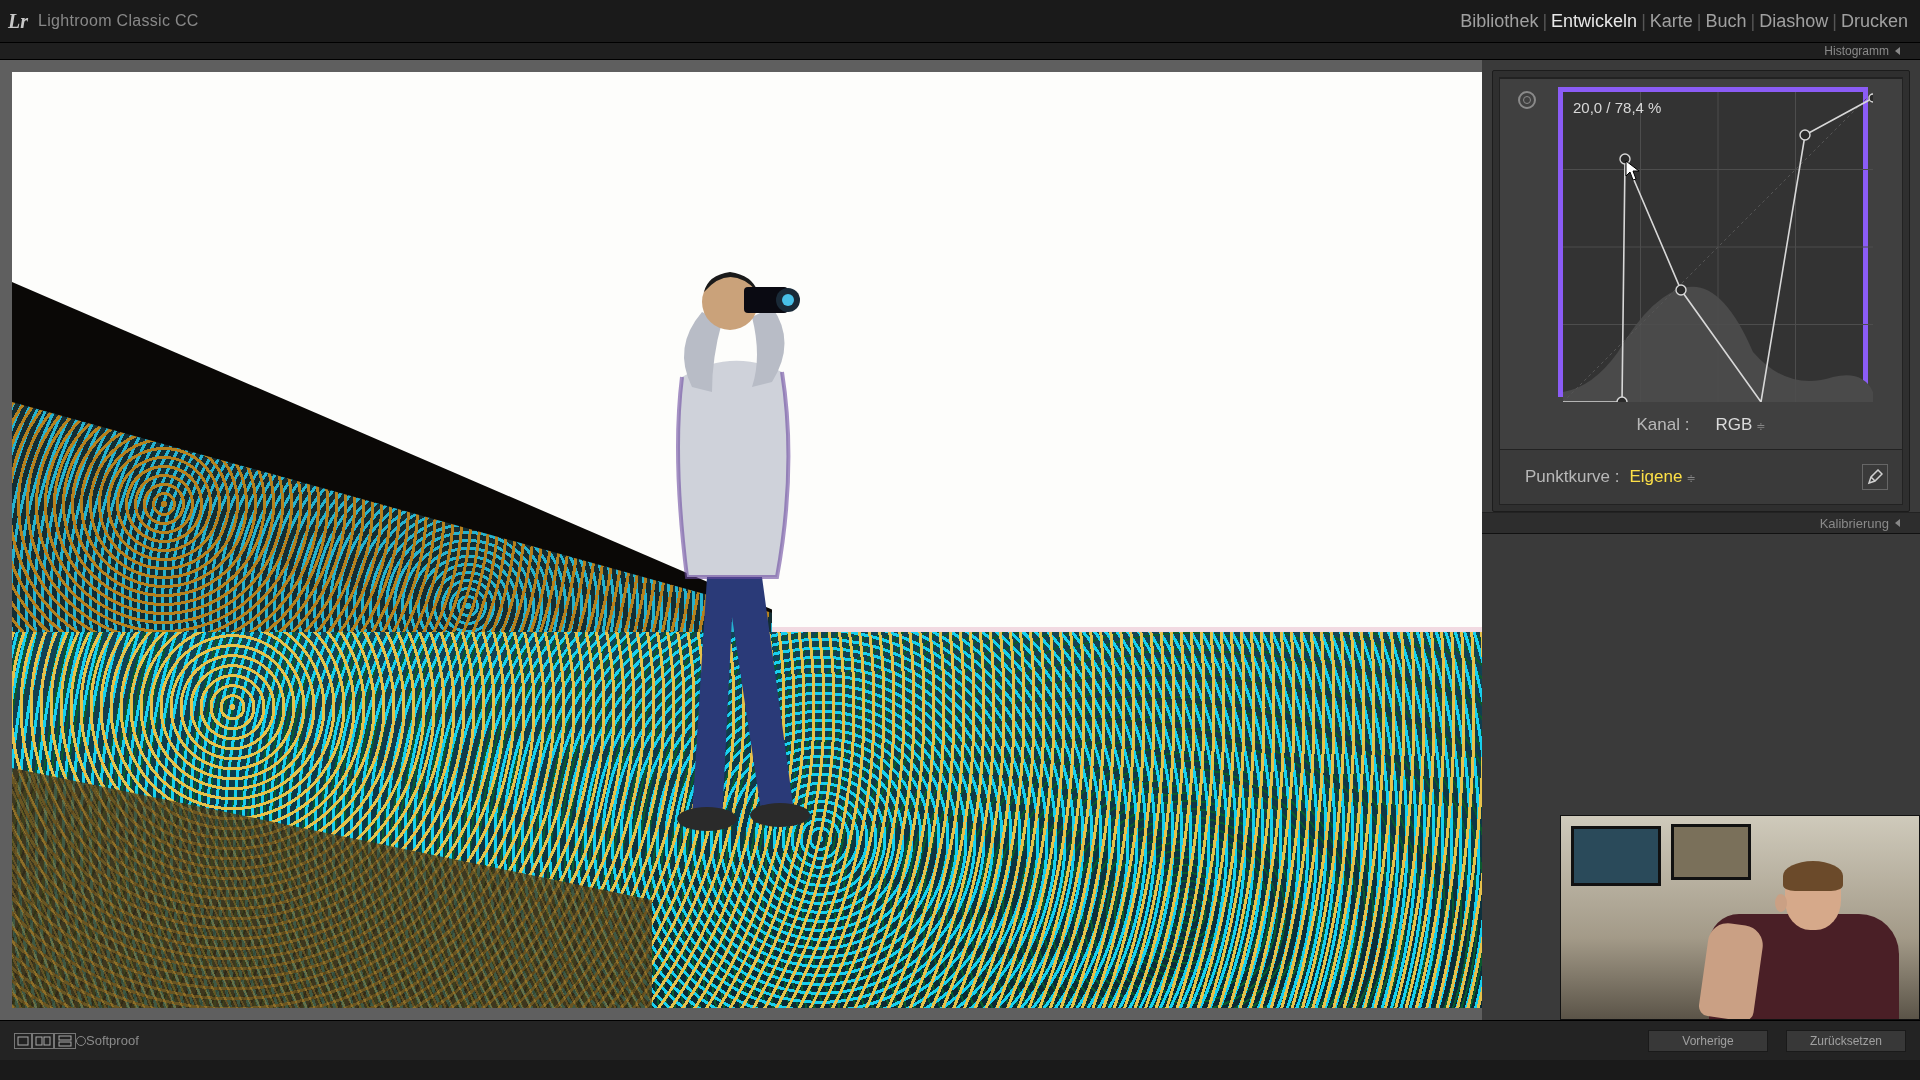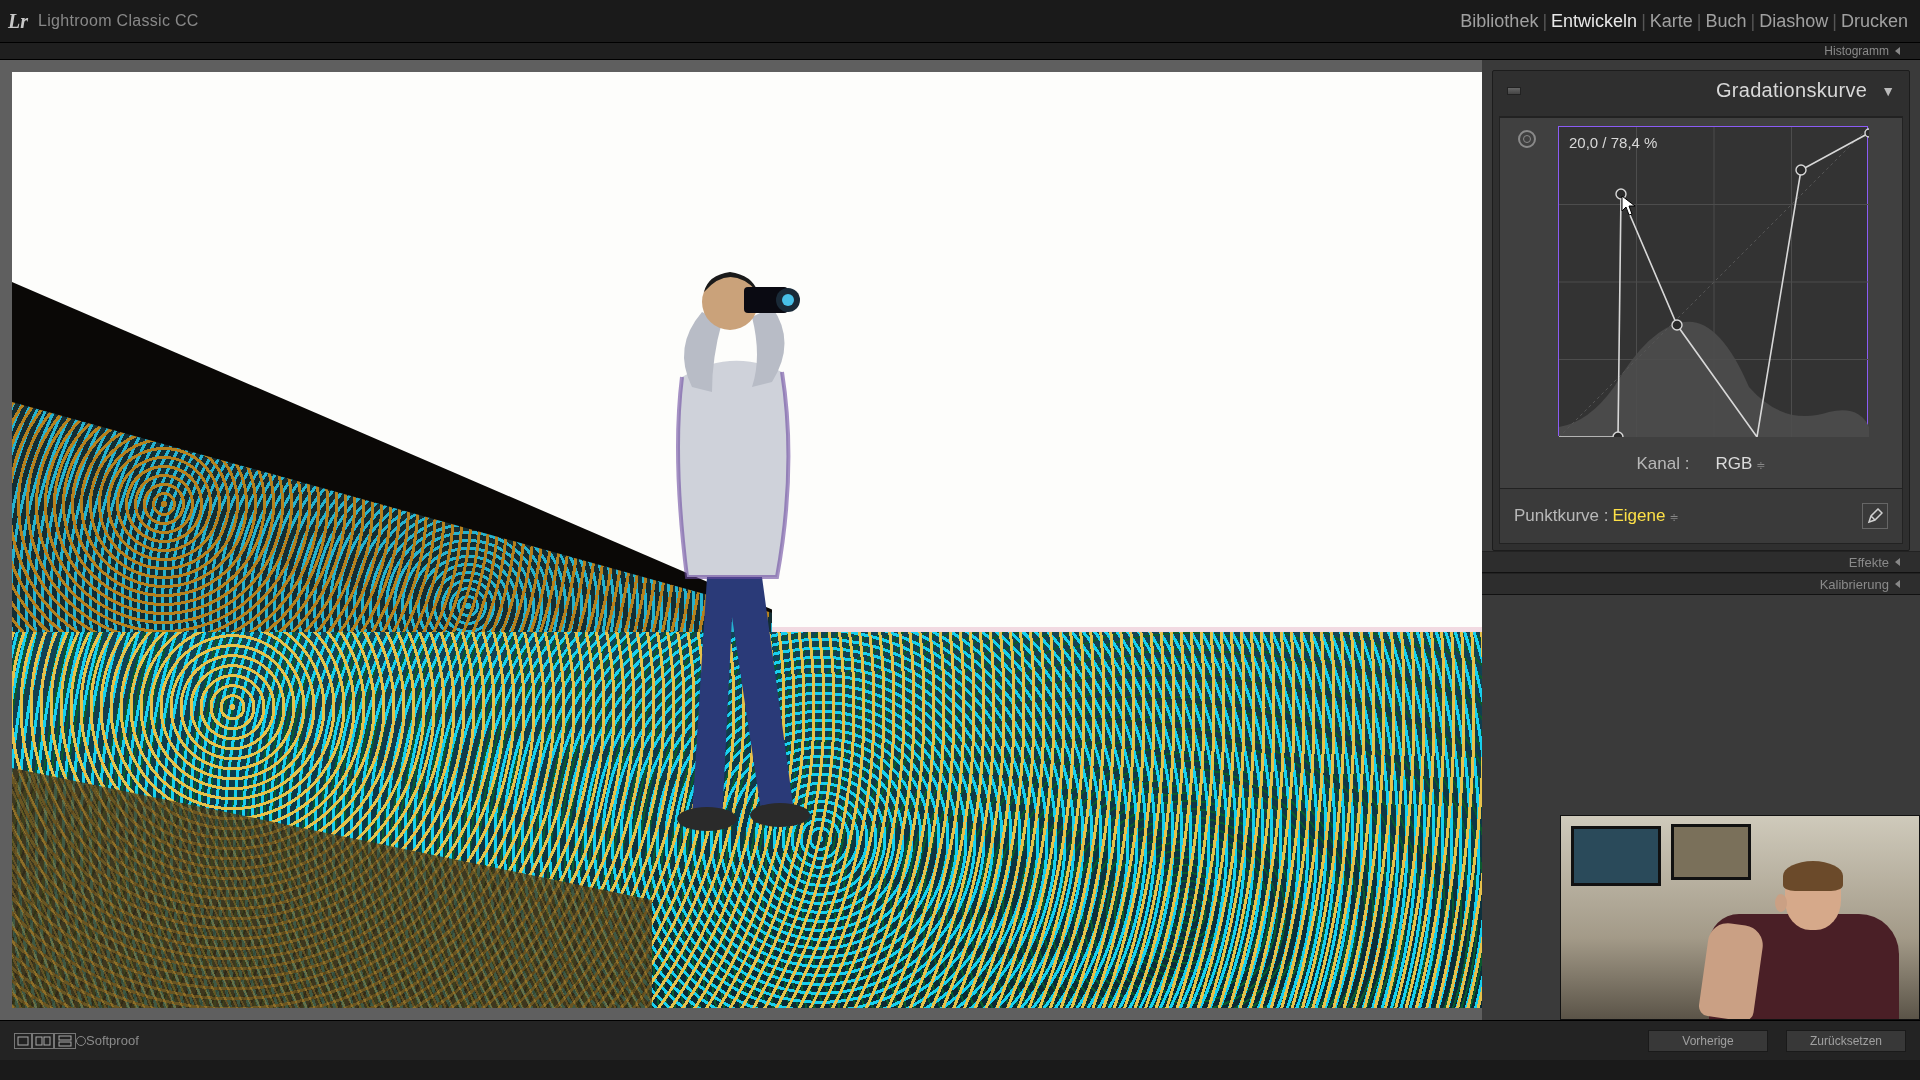--- a/index.html
+++ b/index.html
@@ -38,37 +38,37 @@
   .panel-header-left { display:flex; align-items:center; gap:12px; }
   .panel-toggle { width:14px; height:8px; background: linear-gradient(#666,#444); border:1px solid #222; }
   .panel-title { font-size:20px; color:#d8d8d8; letter-spacing:.3px; }
   .panel-chevron { font-size:14px; color:#bbb; }
 
   .curve-body { padding: 8px 18px 14px 18px; background:#404040; border-top:1px solid #222; }
   .curve-top-row { display:flex; align-items:flex-start; gap:6px; }
   .target-adjust { width:18px; height:18px; border:2px solid #8a8a8a; border-radius:50%; position:relative; margin-top:4px; }
   .target-adjust::after{ content:""; position:absolute; inset:3px; border:1px solid #8a8a8a; border-radius:50%; }
 
-  .curve-box { position:relative; width:310px; height:310px; background:#333; border:1px solid #8b5cf6; margin-left:auto; margin-right:auto; }
+  .curve-box { position:relative; width:310px; height:310px; background:#333; border:5px solid #8b5cf6; margin-left:auto; margin-right:auto; }
   .curve-grid line { stroke:#4d4d4d; stroke-width:1; }
   .curve-diag { stroke:#555; stroke-width:1; stroke-dasharray:3 3; }
   .curve-path { stroke:#d8d8d8; stroke-width:1.6; fill:none; }
   .curve-hist { fill:#4a4a4a; }
   .curve-point { fill:#2a2a2a; stroke:#d8d8d8; stroke-width:1.4; }
   .curve-readout { position:absolute; top:6px; left:6px; font-size:15px; color:#d8d8d8; background:rgba(0,0,0,0); padding:1px 4px; }
 
   .curve-cursor { position:absolute; width:16px; height:22px; pointer-events:none; }
   .curve-cursor svg { overflow:visible; }
 
   .kanal-row { display:flex; align-items:center; justify-content:center; gap:26px; margin-top:18px; font-size:17px; color:#b8b8b8; }
   .kanal-row .val { color:#dcdcdc; }
   .dd-mark { font-size:11px; color:#888; margin-left:4px; }
 
   .punkt-row { display:flex; align-items:center; justify-content:space-between; padding:14px 14px; font-size:17px; color:#b8b8b8; border-top:1px solid #222; background:#3a3a3a;}
-  .punkt-row .left { display:flex; gap:4px; align-items:center; }
+  .punkt-row .left { display:flex; gap:10px; align-items:center;margin-left:11px; }
   .punkt-row .val { color:#fde047; }
   .pencil { width:26px; height:26px; border:1px solid #666; display:flex; align-items:center; justify-content:center; }
   .pencil svg { width:16px; height:16px; stroke:#d0d0d0; fill:none; stroke-width:1.5; }
 
   
   .side-section { height:22px; display:flex; align-items:center; justify-content:flex-end; padding-right:20px; font-size:13px; color:#8a8a8a; border-top:1px solid #222; border-bottom:1px solid #111; background:#2d2d2d; }
   .side-section .lbl{} 
 
   
   .webcam { position:absolute; bottom:0; right:0; width:360px; height:205px; background:#4b4b44; border:1px solid #111; overflow:hidden; }
@@ -188,29 +188,20 @@
             <circle cx="176" cy="43" r="6" fill="#48c0e8"></circle>
           </svg>
         </div>
       </div>
     </div>
   </div>
 
   <div class="right-col">
 
     <div class="panel-outer">
-      <div class="panel-header">
-        <div class="panel-header-left">
-          <span class="panel-toggle"></span>
-        </div>
-        <div style="display:flex;align-items:center;gap:14px;">
-          <span class="panel-title">Gradationskurve</span>
-          <span class="panel-chevron">▼</span>
-        </div>
-      </div>
 
       <div class="panel-inner">
         <div class="curve-body">
           <div class="curve-top-row">
             <span class="target-adjust"></span>
             <div style="flex:1;display:flex;justify-content:center;">
               <div class="curve-box">
                 <span class="curve-readout">20,0 / 78,4 %</span>
                 <svg viewBox="0 0 310 310" width="310" height="310">
 
@@ -261,24 +252,20 @@
           </div>
           <span class="pencil">
             <svg viewBox="0 0 16 16">
                 <path d="M2 14 L4 8 L11 1 L15 5 L8 12 Z M4 8 L8 12"></path>
               </svg>
           </span>
         </div>
       </div>
     </div>
 
-    <div class="side-section">
-      <span class="lbl">Effekte</span>
-      <span class="tri-left"></span>
-    </div>
     <div class="side-section">
       <span class="lbl">Kalibrierung</span>
       <span class="tri-left"></span>
     </div>
 
     <div class="webcam">
       <div class="room"></div>
       <div class="frame1"></div>
       <div class="frame2"></div>
       <div class="guy">

